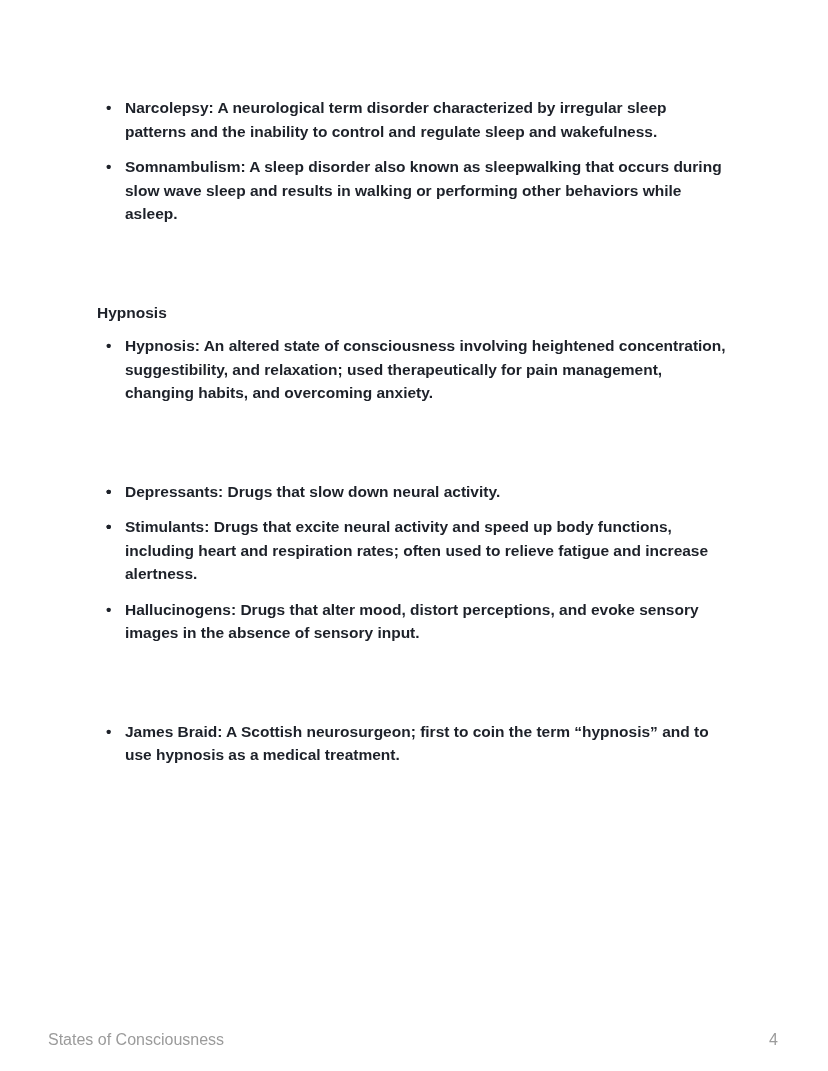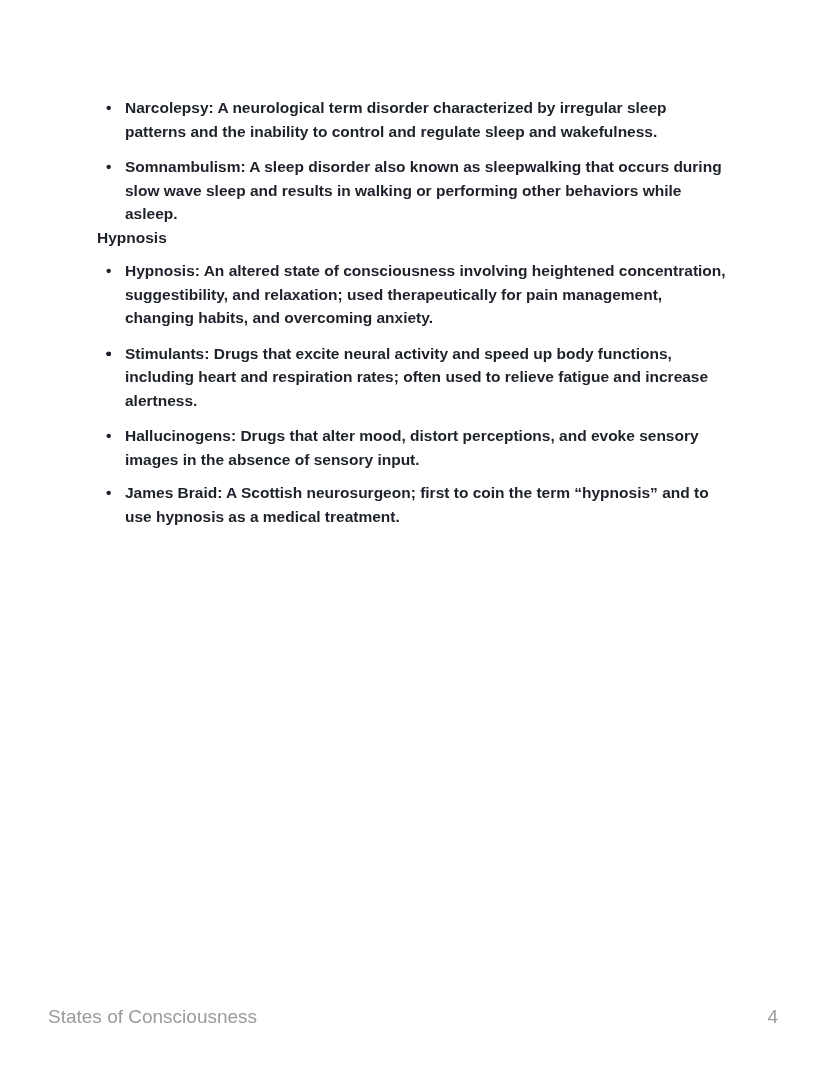--- a/index.html
+++ b/index.html
@@ -19,21 +19,21 @@
     top: 0;
     left: 97px;
     width: 634px;
     padding-top: 96px;
     color: #1d2129;
     font-size: 15.5px;
     font-weight: 700;
     line-height: 23.5px;
   }
   section { margin: 0; }
-  section.spaced { }
+  section.spaced { margin-top: 75px; }
   h2.section-heading {
     margin: 0;
     font-size: 15.5px;
     font-weight: 700;
     line-height: 23.5px;
     color: #1d2129;
   }
   ul.bullet-list {
     list-style: none;
     margin: 10px 0 0 0;
@@ -47,28 +47,28 @@
   li.bullet-item + li.bullet-item { margin-top: 12px; }
   .bullet-glyph {
     position: absolute;
     left: 9px;
     top: 0;
     font-size: 15.5px;
     line-height: 23.5px;
   }
   .page-footer {
     position: absolute;
-    top: 1007px;
+    top: 1030px;
     left: 48px;
     right: 50px;
     display: flex;
     justify-content: space-between;
     align-items: baseline;
     color: #9b9b9b;
-    font-size: 19px;
+    font-size: 16px;
     font-weight: 400;
     line-height: 19px;
   }
 </style>
 </head>
 <body>
 
 <div class="page">
   <main class="content">
 
@@ -95,20 +95,21 @@
       </ul>
     </section>
 
     <section class="spaced">
       <ul class="bullet-list">
         <li class="bullet-item">
           <span class="bullet-glyph">•</span>
         </li>
         <li class="bullet-item">
           <span class="bullet-glyph">•</span>
+          <span>Depressants: Drugs that slow down neural activity.</span>
         </li>
         <li class="bullet-item">
           <span class="bullet-glyph">•</span>
         </li>
         <li class="bullet-item">
           <span class="bullet-glyph">•</span>
           <span>Stimulants: Drugs that excite neural activity and speed up body functions, including heart and respiration rates; often used to relieve fatigue and increase alertness.</span>
         </li>
         <li class="bullet-item">
           <span class="bullet-glyph">•</span>

